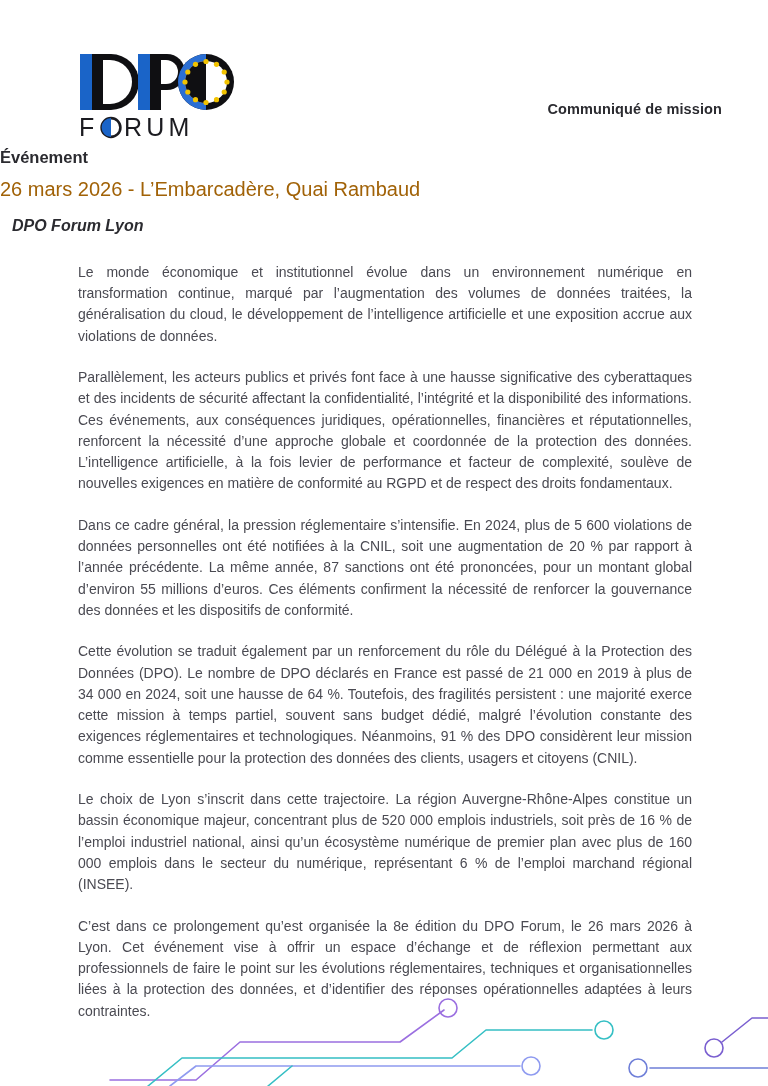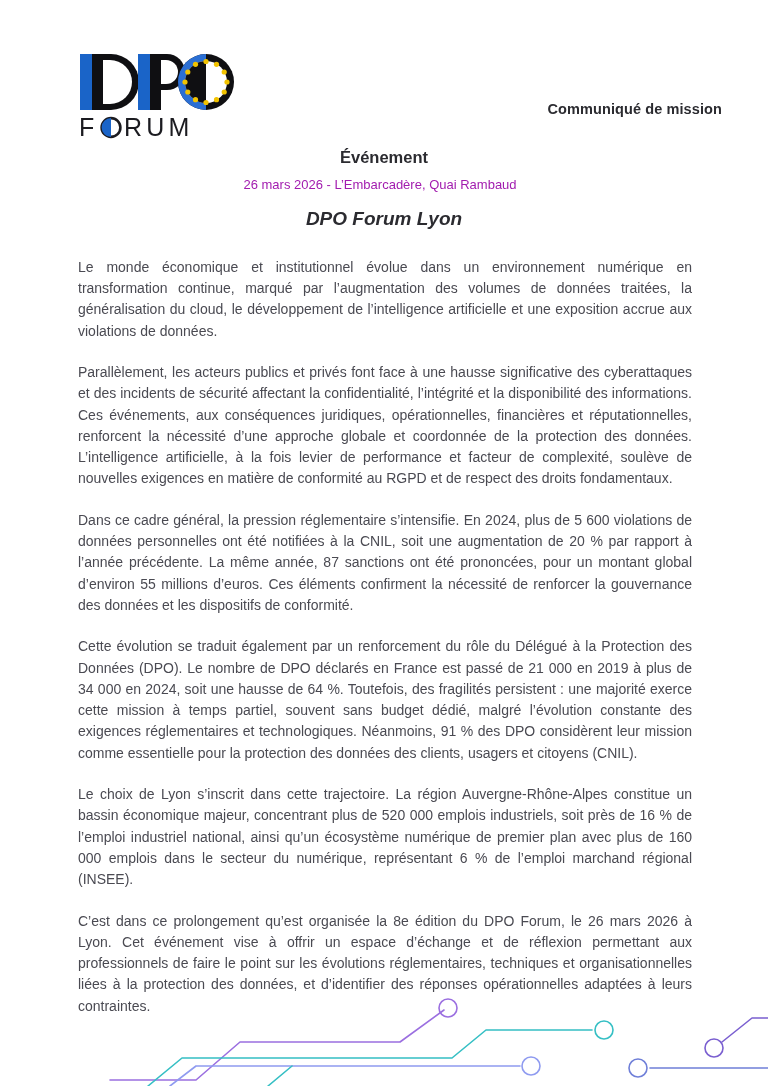--- a/index.html
+++ b/index.html
@@ -46,44 +46,44 @@
     top: 101px;
     font-size: 14.5px;
     font-weight: 700;
     letter-spacing: .1px;
     color: #2b2b30;
     white-space: nowrap;
   }
 
   
   .titles {
-    text-align: center;
     margin-top: 8px;
   }
   .event-title {
     font-size: 16.5px;
     font-weight: 700;
     color: #2b2b30;
     margin: 0;
     line-height: 1.2;
   }
   .event-date {
-    font-size: 13px;
+    font-size: 20px;
     font-weight: 400;
-    color: #a21caf;
+    color: #a16207;
     margin: 9px 8px 0 0;
     line-height: 1.25;
   }
   .event-name {
-    font-size: 19px;
+    font-size: 16px;
     font-weight: 700;
     font-style: italic;
     color: #2b2b30;
     margin: 14px 0 0 0;
     line-height: 1.25;
+    padding-left: 12px;
   }
 
   
   .body-copy {
     margin: 26px 76px 0 78px;
   }
   .para {
     text-align: justify;
     font-size: 14px;
     line-height: 21.3px;

